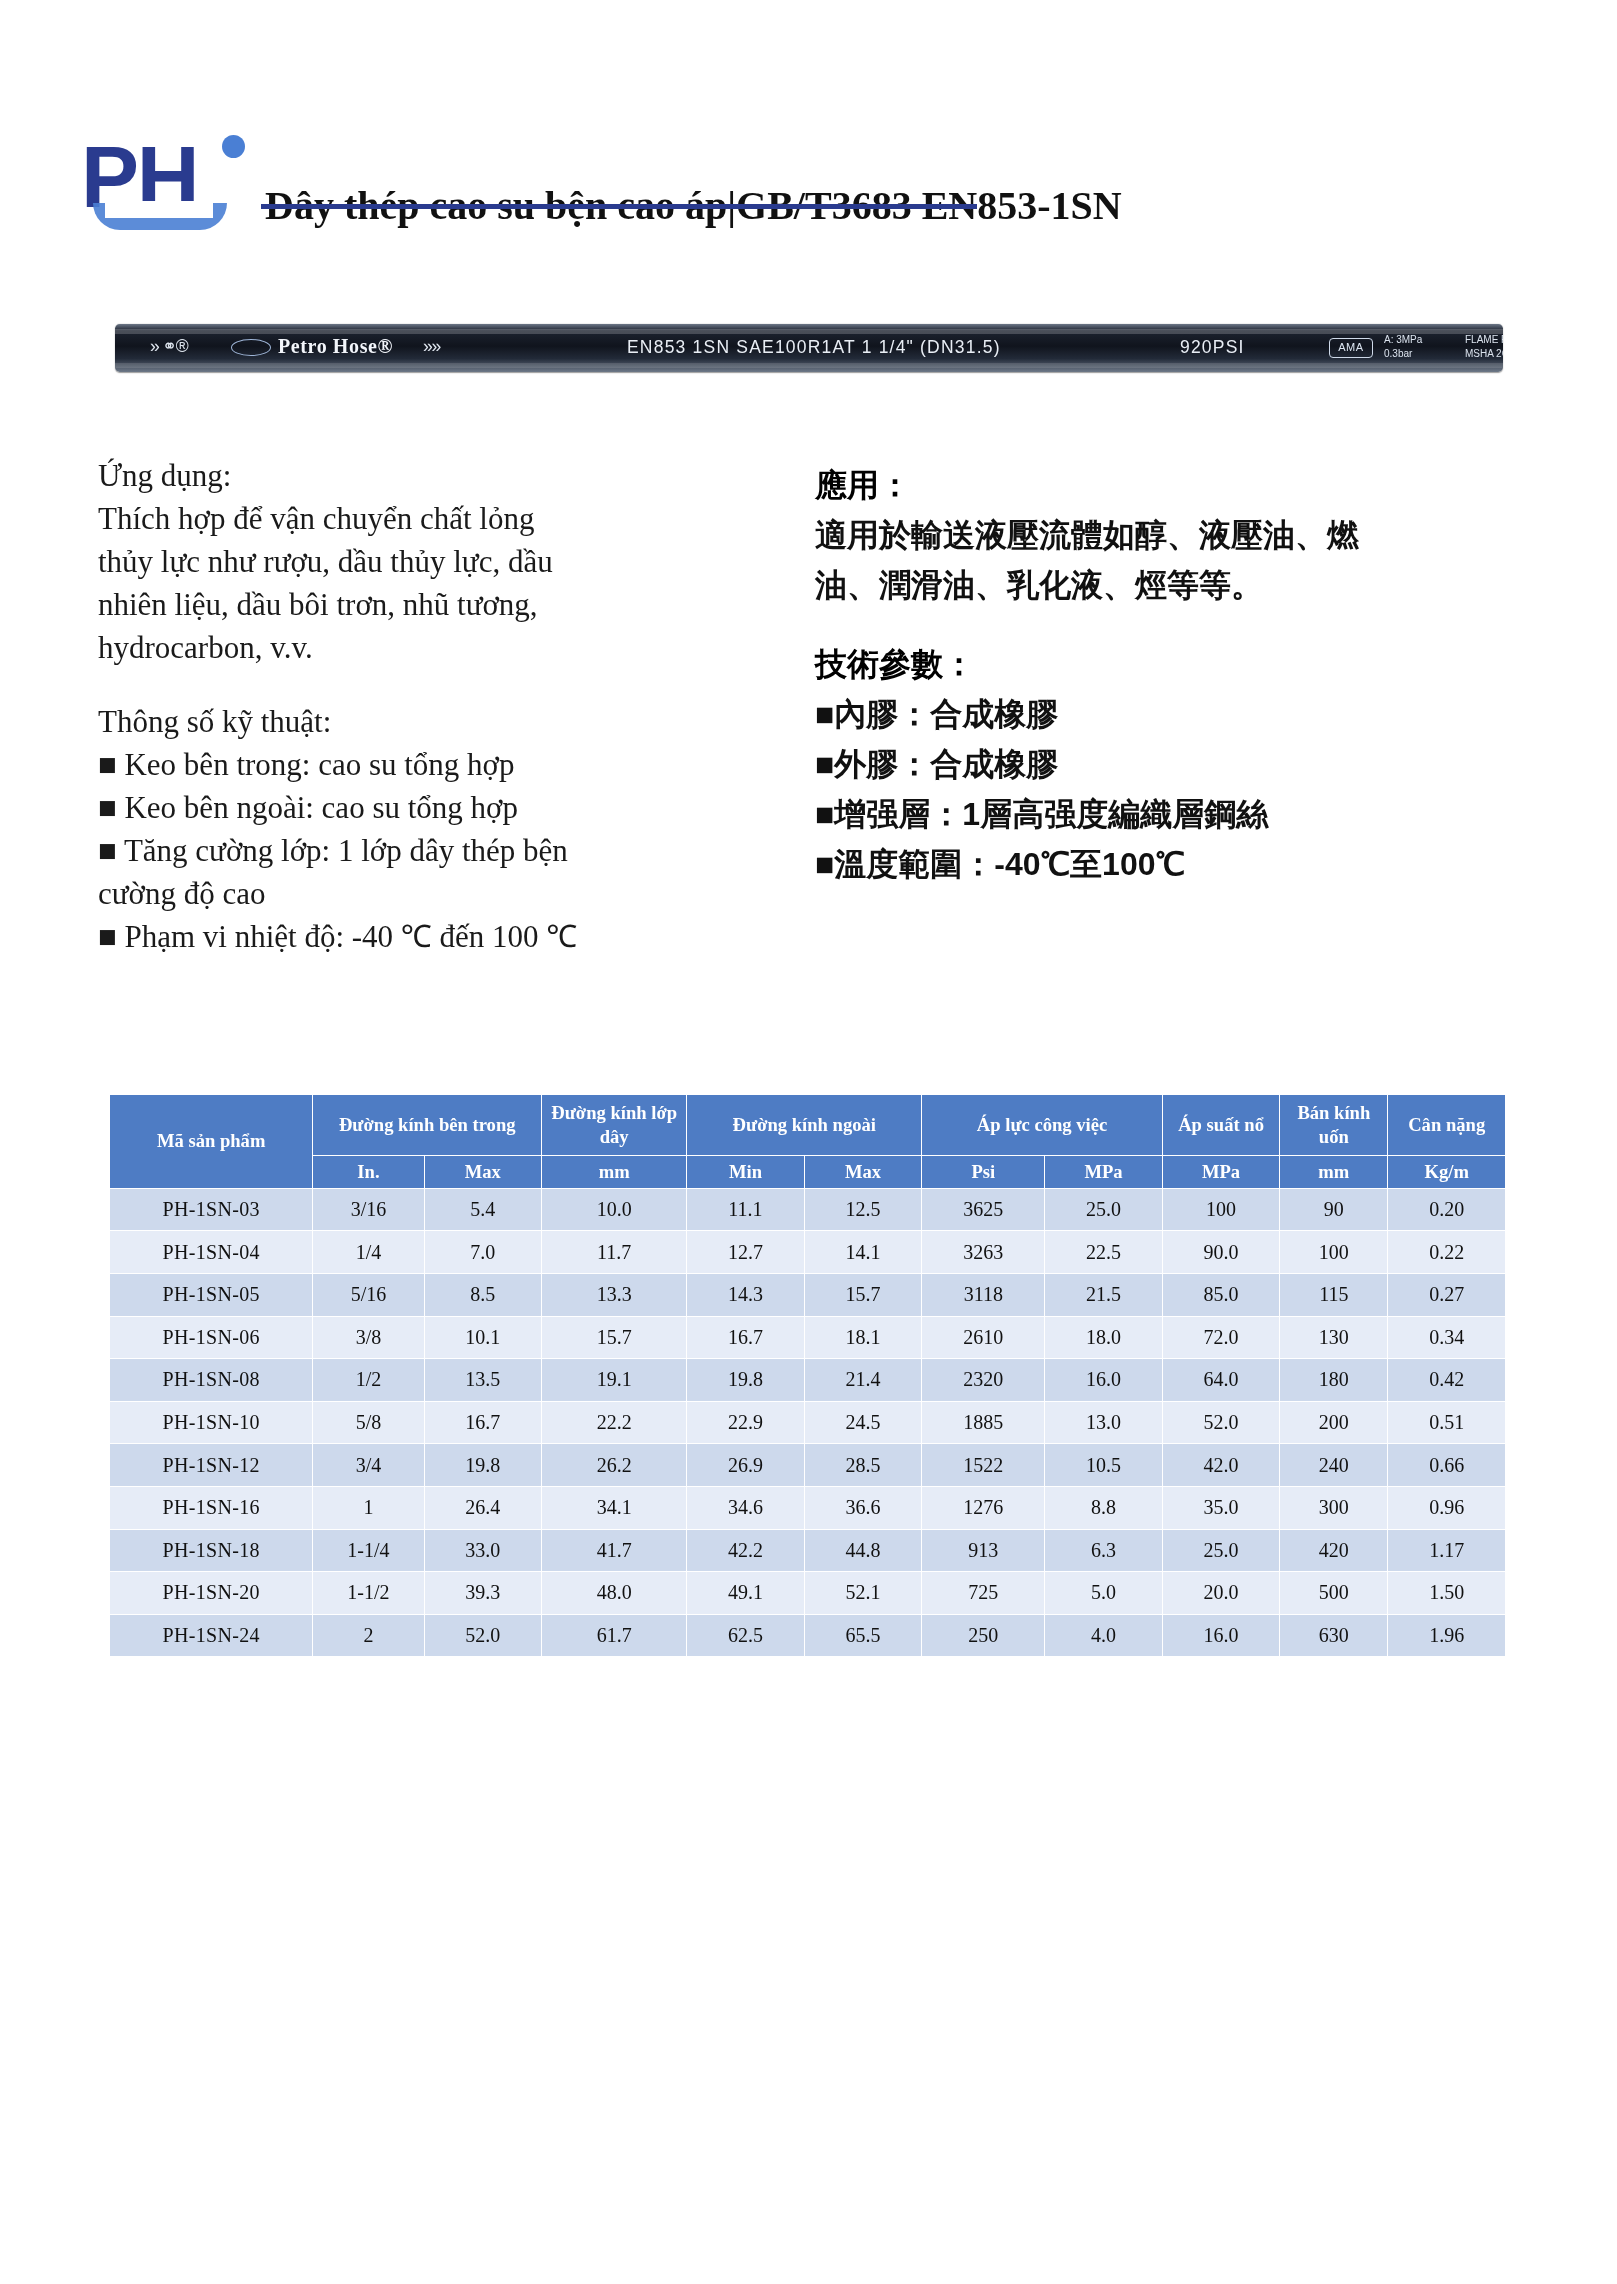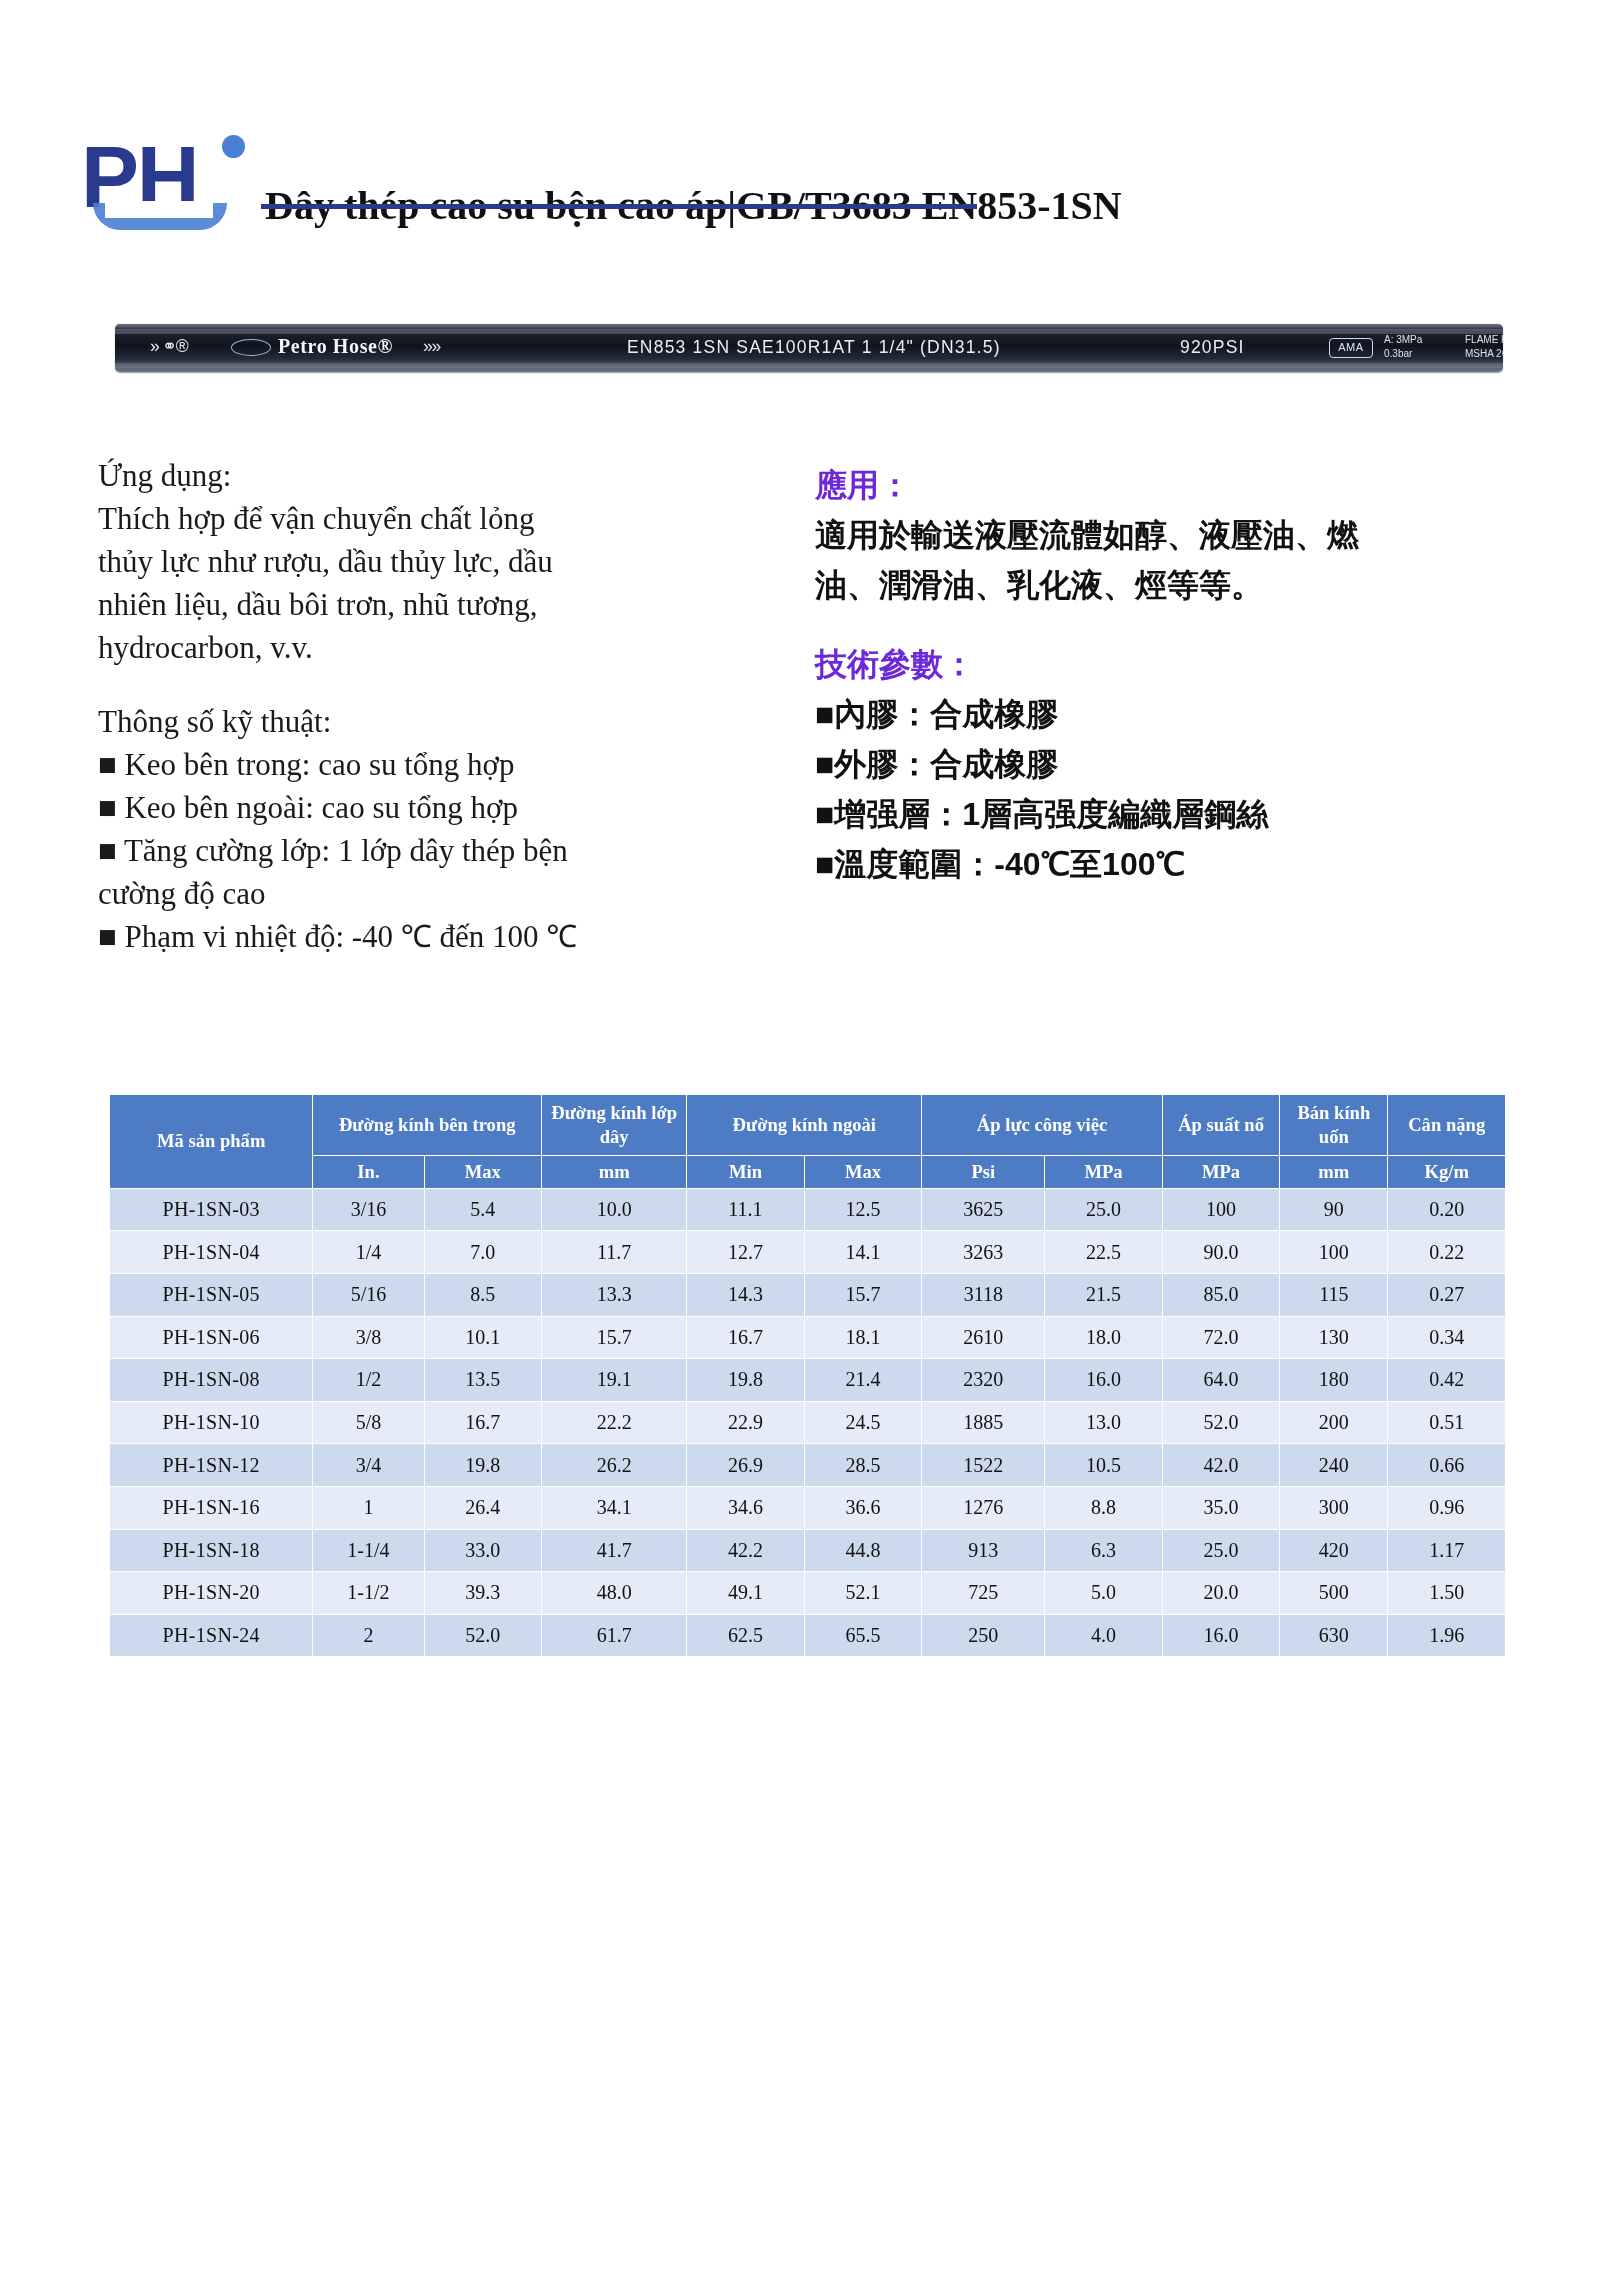--- a/index.html
+++ b/index.html
@@ -236,21 +236,21 @@
     color: #1a1a1a;
   }
   .gap {
     height: 31px;
   }
   .cn-heading {
     font-family: "Liberation Sans", sans-serif;
     font-weight: bold;
     font-size: 32px;
     line-height: 50px;
-    color: #6d28d9;
+    color: #000000;
   }
   .cn-line {
     font-family: "Liberation Sans", sans-serif;
     font-weight: bold;
     font-size: 32px;
     line-height: 50px;
     color: #111111;
     white-space: pre-wrap;
   }
   .cn-gap {

